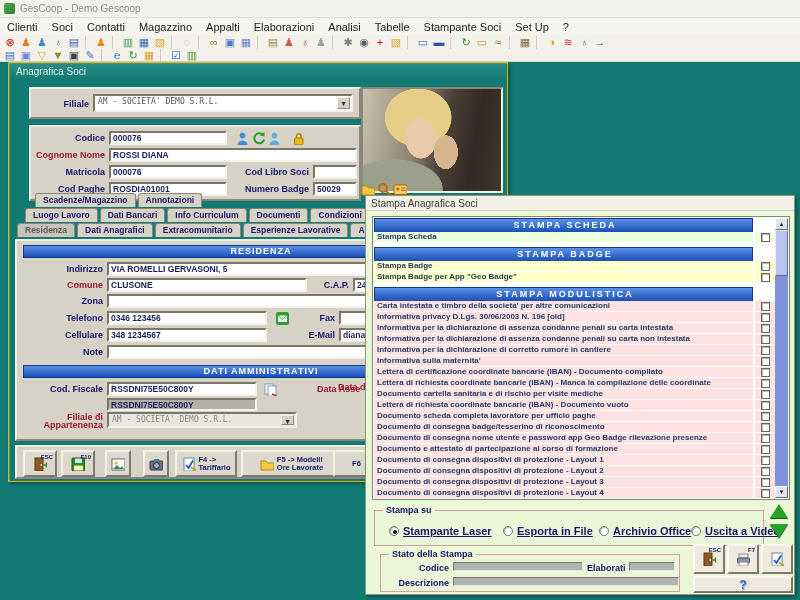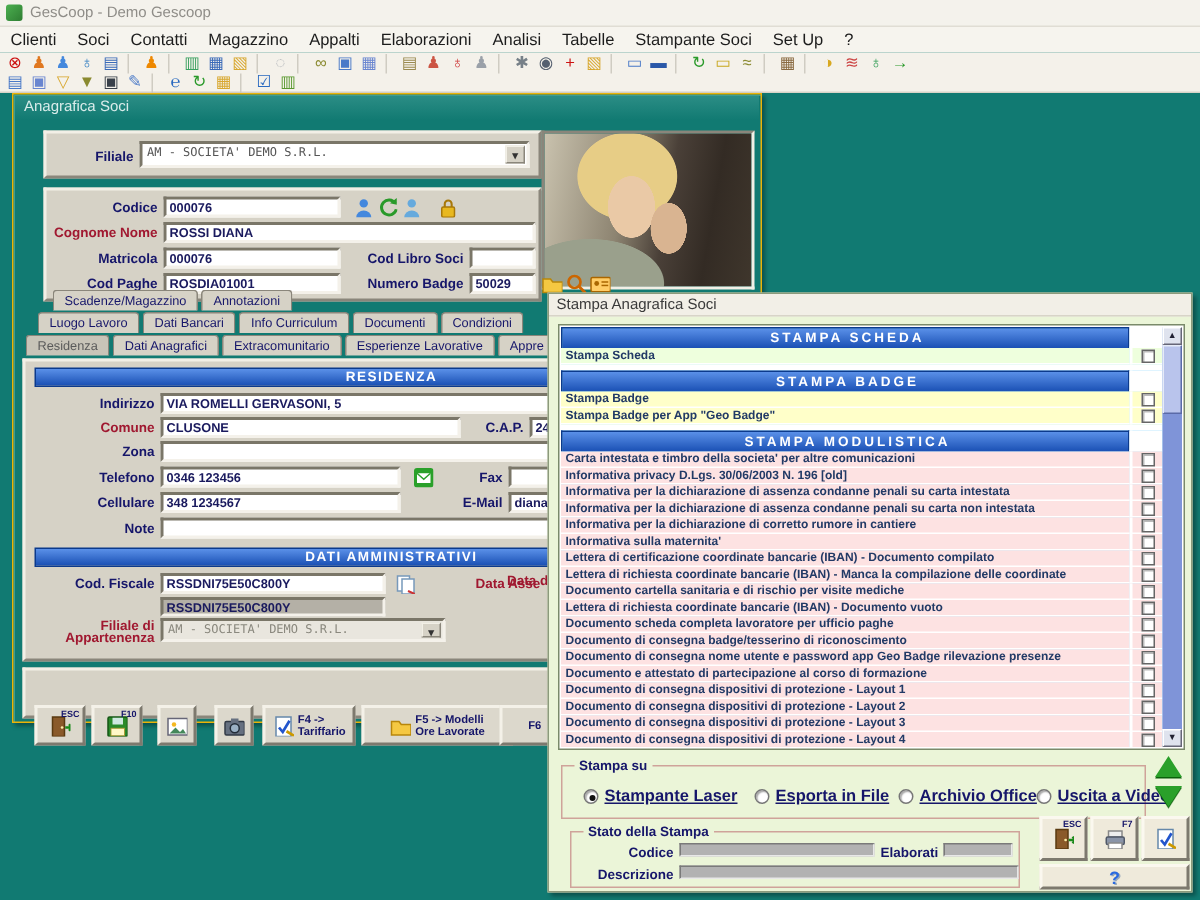--- a/index.html
+++ b/index.html
@@ -35,32 +35,32 @@
   .arrowbtn { position:absolute; right:1px; top:1px; bottom:1px; width:13px; background:#d6d2c6; border:1px solid; border-color:#f2efe6 #8a867b #8a867b #f2efe6; font-size:7px; color:#333; text-align:center; line-height:13px; }
   .bluebar { position:absolute; background:linear-gradient(180deg,#5a90e8,#1a50b4); border:1px solid #0c3a8c; color:#fff; font-size:9px; font-weight:bold; letter-spacing:1px; text-align:center; line-height:11px; }
   .photo { position:absolute; left:352px; top:24px; width:142px; height:106px; border:2px solid; border-color:#8a867b #f2efe6 #f2efe6 #8a867b;
     background:
       radial-gradient(ellipse 20px 28px at 60% 62%, #d9b491 0 60%, rgba(0,0,0,0) 61%),
       radial-gradient(ellipse 26px 34px at 42% 48%, #eac9a6 0 60%, rgba(0,0,0,0) 61%),
       radial-gradient(ellipse 55px 48px at 40% 28%, #e7cd86 0 60%, rgba(0,0,0,0) 61%),
       radial-gradient(ellipse 70px 42px at 22% 98%, #9aa08c 0 70%, rgba(0,0,0,0) 71%),
       linear-gradient(100deg,#c9c2ae 0%,#8d8471 38%,#4a4038 58%,#332b24 78%,#3f362c 100%); }
   .tabsrow { position:absolute; display:flex; }
-  .tab { background:#d6d2c6; border:1px solid #8a867b; border-bottom:none; border-radius:3px 3px 0 0; padding:1px 7px 2px 7px; font-size:8.5px; font-weight:normal; color:#16166a; margin-right:2px; white-space:nowrap; }
+  .tab { background:#d6d2c6; border:1px solid #8a867b; border-bottom:none; border-radius:3px 3px 0 0; padding:1px 7px 2px 7px; font-size:8.5px; font-weight:bold; color:#16166a; margin-right:2px; white-space:nowrap; }
   .tab.active { background:#c8c4b8; color:#5a5a5a; }
   .icbox { position:absolute; width:14px; height:14px; }
   .ic { width:14px; height:14px; display:block; }
 
-  .fbtn { position:absolute; top:3px; height:27px; background:#dcd8cc; border:2px solid; border-color:#f4f1e8 #7d796e #7d796e #f4f1e8; display:flex; align-items:center; justify-content:center; gap:3px; font-size:7.5px; font-weight:bold; color:#16166a; line-height:8px; text-align:left;margin-top:20px; }
+  .fbtn { position:absolute; top:3px; height:27px; background:#dcd8cc; border:2px solid; border-color:#f4f1e8 #7d796e #7d796e #f4f1e8; display:flex; align-items:center; justify-content:center; gap:3px; font-size:7.5px; font-weight:bold; color:#16166a; line-height:8px; text-align:left; }
 
   
   .win-stampa { left:365px; top:195px; width:430px; height:400px; background:#ebf5d8; z-index:10; border:1px solid #8c9a7c; }
   .stampa-title { position:absolute; left:0; top:0; right:0; height:15px; background:#f2efe7; border-bottom:1px solid #d8d4c8; font-size:10px; color:#3a3a3a; line-height:15px; padding-left:5px; }
   .listframe { position:absolute; left:6px; top:20px; width:418px; height:284px; background:#fff; border:1px solid #7a8a6a; }
-  .list-body { position:absolute; left:1px; top:1px; right:14px; bottom:1px; overflow:hidden; background:#7dd3fc; }
+  .list-body { position:absolute; left:1px; top:1px; right:14px; bottom:1px; overflow:hidden; background:#b91c1c; }
   .lrow { display:flex; width:100%; }
   .lrow.gap { height:4px; background:#fff; }
   .ltext { flex:1; font-size:8px; font-weight:bold; color:#223a66; line-height:10px; padding-left:3px; white-space:nowrap; overflow:hidden; border-bottom:1px solid #fff; }
   .ltext.hdr { background:linear-gradient(180deg,#5a90e8,#1a50b4); color:#fff; font-size:9px; letter-spacing:2px; line-height:13px; text-align:center; border:1px solid #0c3a8c; border-bottom:none; }
   .lcb { width:22px; border-left:2px solid #fff; border-bottom:1px solid #fff; display:flex; align-items:center; justify-content:center; }
   .lcb.hdrcb { background:#fff; }
   .cb { width:9px; height:9px; background:#fff; border:1px solid #666; box-shadow:inset 1px 1px 0 #bbb; }
   .green { background:#eeffdd; } .yellow { background:#ffffc9; } .pink { background:#fde2e2; }
   .scroll { position:absolute; right:1px; top:1px; bottom:1px; width:13px; background:#7f94d8; }
   .sbtn { position:absolute; left:0; width:13px; height:12px; background:#dfe3ee; border:1px solid; border-color:#fff #667 #667 #fff; font-size:6px; text-align:center; line-height:11px; color:#223; }

